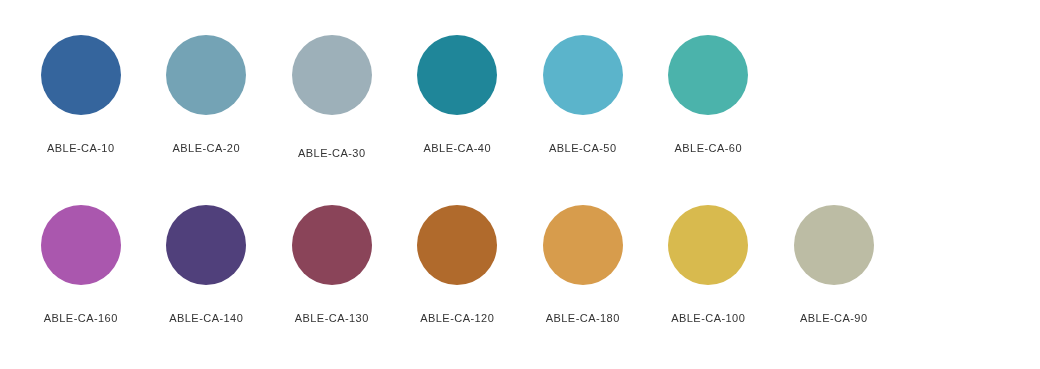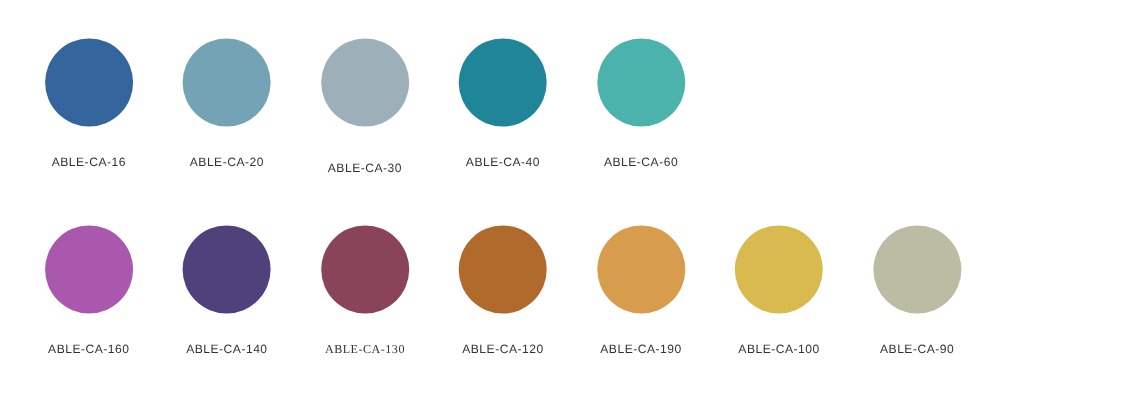--- a/index.html
+++ b/index.html
@@ -62,60 +62,64 @@
   }
 </style>
 </head>
 <body style="background: rgb(255, 255, 255);">
 
 <div id="palette-board">
 
   <div class="swatch-row row-1">
     <div class="swatch-cell">
       <div class="swatch-disc" style="background: rgb(53, 101, 157);"></div>
-      <div class="swatch-label" style="color: rgb(51, 51, 51);">ABLE-CA-16</div>
+      <div class="swatch-label" style="color: rgb(51, 51, 51);">ABLE-CA-10</div>
     </div>
     <div class="swatch-cell">
       <div class="swatch-disc" style="background: rgb(116, 163, 181);"></div>
       <div class="swatch-label" style="color: rgb(51, 51, 51);">ABLE-CA-20</div>
     </div>
     <div class="swatch-cell">
       <div class="swatch-disc" style="background: rgb(157, 176, 185);"></div>
       <div class="swatch-label" style="color: rgb(51, 51, 51); margin-top: 32px;">ABLE-CA-30</div>
     </div>
     <div class="swatch-cell">
       <div class="swatch-disc" style="background: rgb(31, 134, 153);"></div>
       <div class="swatch-label" style="color: rgb(51, 51, 51);">ABLE-CA-40</div>
+    </div>
+    <div class="swatch-cell">
+      <div class="swatch-disc" style="background: rgb(91, 180, 203);"></div>
+      <div class="swatch-label" style="color: rgb(51, 51, 51);">ABLE-CA-50</div>
     </div>
     <div class="swatch-cell">
       <div class="swatch-disc" style="background: rgb(75, 179, 171);"></div>
       <div class="swatch-label" style="color: rgb(51, 51, 51);">ABLE-CA-60</div>
     </div>
   </div>
 
   <div class="swatch-row row-2">
     <div class="swatch-cell">
       <div class="swatch-disc" style="background: rgb(170, 87, 174);"></div>
       <div class="swatch-label" style="color: rgb(51, 51, 51);">ABLE-CA-160</div>
     </div>
     <div class="swatch-cell">
       <div class="swatch-disc" style="background: rgb(80, 64, 123);"></div>
       <div class="swatch-label" style="color: rgb(51, 51, 51);">ABLE-CA-140</div>
     </div>
     <div class="swatch-cell">
       <div class="swatch-disc" style="background: rgb(138, 68, 89);"></div>
-      <div class="swatch-label" style="color: rgb(51, 51, 51); font-family: Liberation Serif, serif;">ABLE-CA-130</div>
+      <div class="swatch-label" style="color: rgb(51, 51, 51);">ABLE-CA-130</div>
     </div>
     <div class="swatch-cell">
       <div class="swatch-disc" style="background: rgb(176, 106, 44);"></div>
       <div class="swatch-label" style="color: rgb(51, 51, 51);">ABLE-CA-120</div>
     </div>
     <div class="swatch-cell">
       <div class="swatch-disc" style="background: rgb(215, 156, 76);"></div>
-      <div class="swatch-label" style="color: rgb(51, 51, 51);">ABLE-CA-190</div>
+      <div class="swatch-label" style="color: rgb(51, 51, 51);">ABLE-CA-180</div>
     </div>
     <div class="swatch-cell">
       <div class="swatch-disc" style="background: rgb(216, 186, 78);"></div>
       <div class="swatch-label" style="color: rgb(51, 51, 51);">ABLE-CA-100</div>
     </div>
     <div class="swatch-cell">
       <div class="swatch-disc" style="background: rgb(188, 188, 164);"></div>
       <div class="swatch-label" style="color: rgb(51, 51, 51);">ABLE-CA-90</div>
     </div>
   </div>

